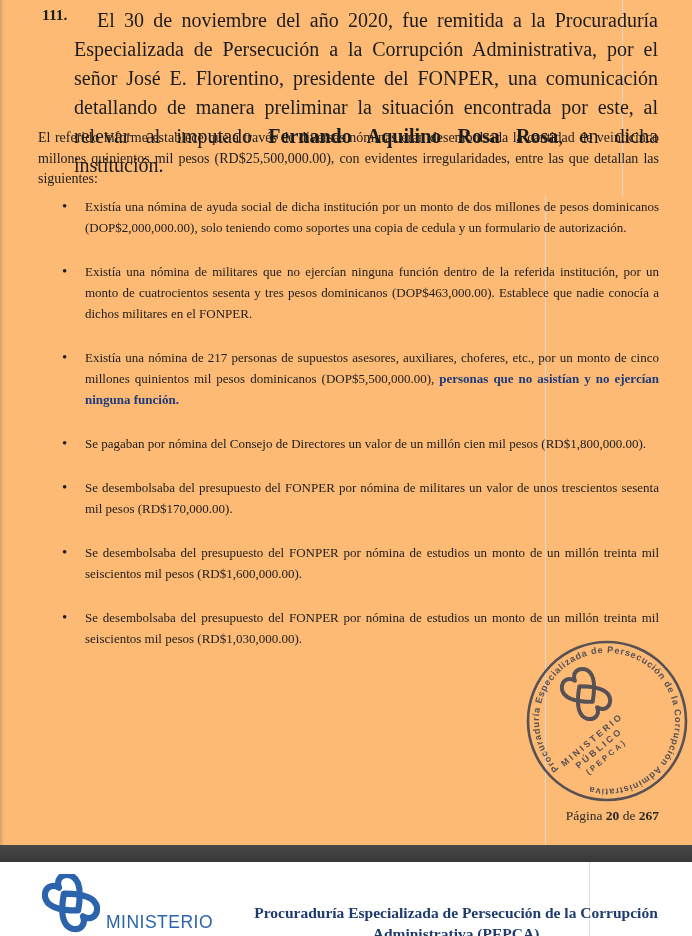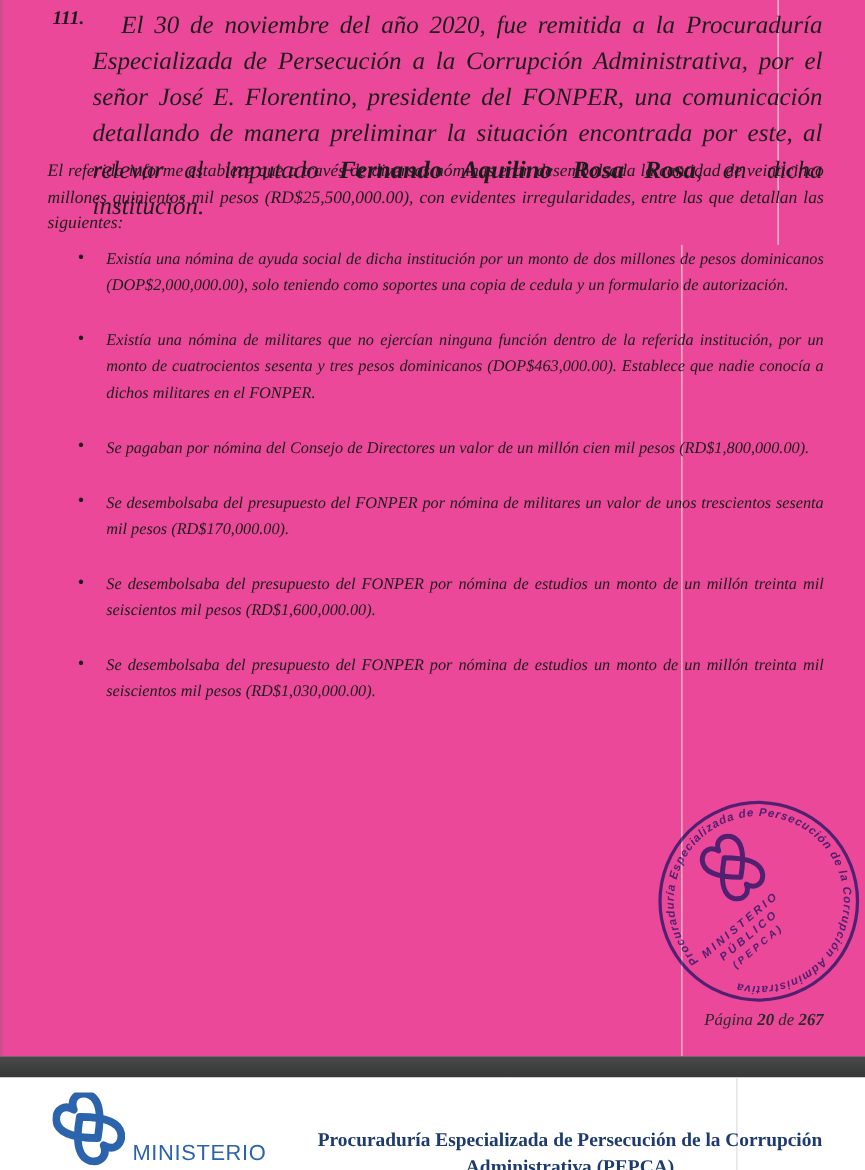--- a/index.html
+++ b/index.html
@@ -3,21 +3,21 @@
 <meta charset="utf-8">
 <style>
   html,body{margin:0;padding:0;background:#ffffff;}
   .canvas{
     position:relative;width:692px;height:936px;overflow:hidden;
     background:#fefefe;
     font-family:"Liberation Serif", serif;
     color:#1c1c1c;
   }
   
-  .page-one{position:absolute;inset:0 0 91px 0;background:#ec4899;font-style:italic;}
+  .page-one{position:absolute;inset:0 0 91px 0;background:#fdba74;}
   .edge-shade{position:absolute;left:0;top:0;width:4px;height:845px;
     background:linear-gradient(90deg,rgba(90,90,90,.25),rgba(90,90,90,0));pointer-events:none;}
   .fold{position:absolute;width:1px;background:#dadada;opacity:.9;}
   .fold.a{left:622px;top:0;height:196px;}
   .fold.b{left:545px;top:196px;height:649px;}
   .fold.c{left:589px;top:862px;height:74px;}
 
   .para-111{position:absolute;top:6px;left:42px;right:34px;}
   .para-111 .num{position:absolute;left:0;top:0;font-weight:bold;font-size:15.5px;}
   .para-111 .ptext{
@@ -90,20 +90,21 @@
     <div class="para-111">
       <span class="num">111.</span>
       <p class="ptext"><span>El 30 de noviembre del año 2020, fue remitida a la Procuraduría Especializada de Persecución a la Corrupción Administrativa, por el señor José E. Florentino, presidente del FONPER, una comunicación detallando de manera preliminar la situación encontrada por este, al relevar al imputado </span><span class="name-bold">Fernando Aquilino Rosa Rosa</span><span>, en dicha institución.</span></p>
     </div>
 
     <p class="intro">El referido informe establece que a través de diversas nóminas eran desembolsada la cantidad de veinticinco millones quinientos mil pesos (RD$25,500,000.00), con evidentes irregularidades, entre las que detallan las siguientes:</p>
 
     <ul class="bullets">
       <li>Existía una nómina de ayuda social de dicha institución por un monto de dos millones de pesos dominicanos (DOP$2,000,000.00), solo teniendo como soportes una copia de cedula y un formulario de autorización.</li>
       <li>Existía una nómina de militares que no ejercían ninguna función dentro de la referida institución, por un monto de cuatrocientos sesenta y tres pesos dominicanos (DOP$463,000.00). Establece que nadie conocía a dichos militares en el FONPER.</li>
+      <li><span>Existía una nómina de 217 personas de supuestos asesores, auxiliares, choferes, etc., por un monto de cinco millones quinientos mil pesos dominicanos (DOP$5,500,000.00), </span><span class="hl">personas que no asistían y no ejercían ninguna función.</span></li>
       <li>Se pagaban por nómina del Consejo de Directores un valor de un millón cien mil pesos (RD$1,800,000.00).</li>
       <li>Se desembolsaba del presupuesto del FONPER por nómina de militares un valor de unos trescientos sesenta mil pesos (RD$170,000.00).</li>
       <li>Se desembolsaba del presupuesto del FONPER por nómina de estudios un monto de un millón treinta mil seiscientos mil pesos (RD$1,600,000.00).</li>
       <li>Se desembolsaba del presupuesto del FONPER por nómina de estudios un monto de un millón treinta mil seiscientos mil pesos (RD$1,030,000.00).</li>
     </ul>
 
     <div class="page-num">
       <span>Página</span>
       <b>20</b>
       <span>de</span>

